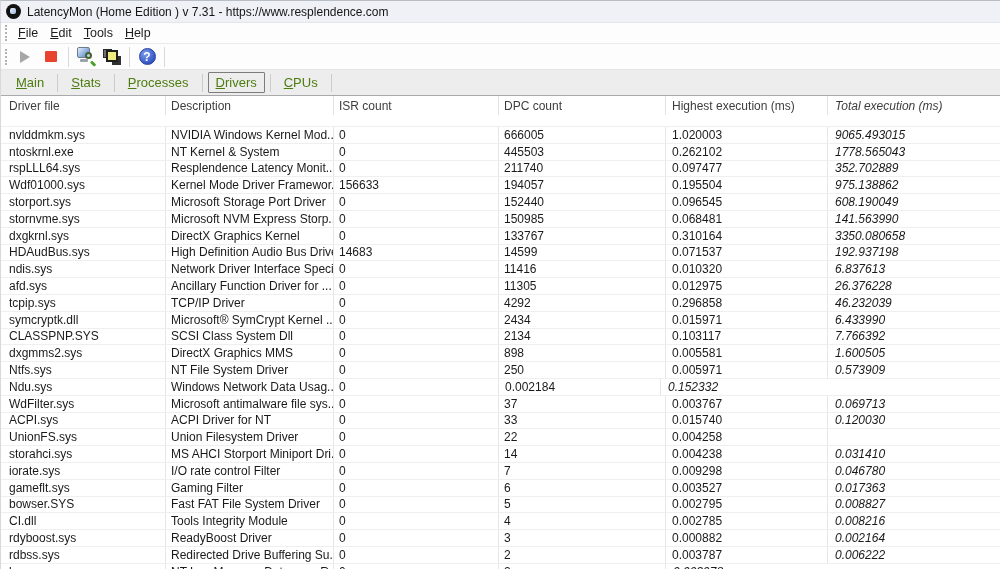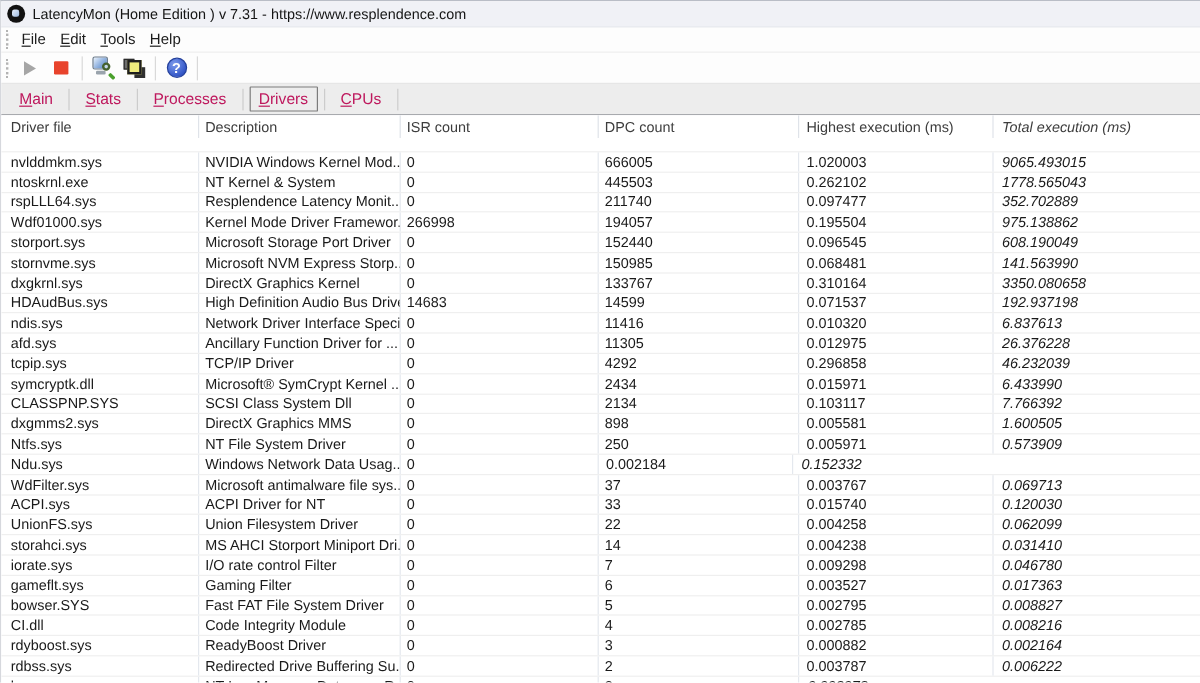--- a/index.html
+++ b/index.html
@@ -32,21 +32,21 @@
   .icon-monitor .lens { position:absolute; left:9px; top:5px; width:7px; height:7px; border:2px solid #45622f; border-radius:50%; background:rgba(214,231,244,.8); }
   .icon-monitor .handle { position:absolute; left:15px; top:13px; width:6px; height:3px; background:#4aa02c; border-radius:1px; transform:rotate(45deg); transform-origin:left center; }
   .icon-squares { position:relative; width:20px; height:18px; }
   .icon-squares .back1 { position:absolute; left:1px; top:1px; width:9px; height:9px; background:#6e6e6e; border:1px solid #2b2b2b; }
   .icon-squares .back2 { position:absolute; left:10px; top:8px; width:9px; height:9px; background:#303030; }
   .icon-squares .front { position:absolute; left:4px; top:2px; width:12px; height:12px; background:#efec7d; border:2px solid #1e1e1e; }
   .icon-help { width:17px; height:17px; border-radius:50%; background:radial-gradient(circle at 35% 30%,#7d9bec 0%,#3558c8 70%,#24409c 100%); color:#fff; font-weight:bold; font-size:12px; display:flex; align-items:center; justify-content:center; border:1px solid #24409c; }
 
   
   .tabstrip { height:26px; background:#ededed; display:flex; align-items:center; border-bottom:1px solid #a8aaae; flex:0 0 auto; padding-left:2px; }
-  .tab { display:inline-block; font-size:13px; color:#be185d; padding:3px 13px; cursor:default; white-space:nowrap; }
+  .tab { display:inline-block; font-size:13px; color:#4d7c0f; padding:3px 13px; cursor:default; white-space:nowrap; }
   .tab::first-letter { text-decoration:underline; }
   .tab.active { border:1px solid #7c7c7c; border-radius:1px; padding:2px 7px; margin:0 5px; }
   .tab-sep { width:1px; height:18px; background:#cccccc; }
 
   
   .listview { flex:1 1 auto; background:#fff; overflow:hidden; display:flex; flex-direction:column; }
   .thead { display:flex; height:19px; align-items:center; flex:0 0 auto; }
   .th { font-size:12px; color:#3d3d3d; height:100%; display:flex; align-items:center; border-right:1px solid #dfe3e9; white-space:nowrap; overflow:hidden; }
   .tbody { flex:1 1 auto;margin-top:11px; }
   .tr { display:flex; height:16.8px; align-items:center; border-top:1px solid #efefef; }
@@ -153,21 +153,21 @@
     <div class="td c1">Resplendence Latency Monit...</div>
     <div class="td c2">0</div>
     <div class="td c3">211740</div>
     <div class="td c4">0.097477</div>
     <div class="td c5">352.702889</div>
   </div>
 
   <div class="tr">
     <div class="td c0">Wdf01000.sys</div>
     <div class="td c1">Kernel Mode Driver Framewor...</div>
-    <div class="td c2">266998</div>
+    <div class="td c2">156633</div>
     <div class="td c3">194057</div>
     <div class="td c4">0.195504</div>
     <div class="td c5">975.138862</div>
   </div>
 
   <div class="tr">
     <div class="td c0">storport.sys</div>
     <div class="td c1">Microsoft Storage Port Driver</div>
     <div class="td c2">0</div>
     <div class="td c3">152440</div>
@@ -290,21 +290,20 @@
     <div class="td c4">0.015740</div>
     <div class="td c5">0.120030</div>
   </div>
 
   <div class="tr">
     <div class="td c0">UnionFS.sys</div>
     <div class="td c1">Union Filesystem Driver</div>
     <div class="td c2">0</div>
     <div class="td c3">22</div>
     <div class="td c4">0.004258</div>
-    <div class="td c5">0.062099</div>
   </div>
 
   <div class="tr">
     <div class="td c0">storahci.sys</div>
     <div class="td c1">MS AHCI Storport Miniport Dri...</div>
     <div class="td c2">0</div>
     <div class="td c3">14</div>
     <div class="td c4">0.004238</div>
     <div class="td c5">0.031410</div>
   </div>
@@ -331,21 +330,21 @@
     <div class="td c0">bowser.SYS</div>
     <div class="td c1">Fast FAT File System Driver</div>
     <div class="td c2">0</div>
     <div class="td c3">5</div>
     <div class="td c4">0.002795</div>
     <div class="td c5">0.008827</div>
   </div>
 
   <div class="tr">
     <div class="td c0">CI.dll</div>
-    <div class="td c1">Code Integrity Module</div>
+    <div class="td c1">Tools Integrity Module</div>
     <div class="td c2">0</div>
     <div class="td c3">4</div>
     <div class="td c4">0.002785</div>
     <div class="td c5">0.008216</div>
   </div>
 
   <div class="tr">
     <div class="td c0">rdyboost.sys</div>
     <div class="td c1">ReadyBoost Driver</div>
     <div class="td c2">0</div>

